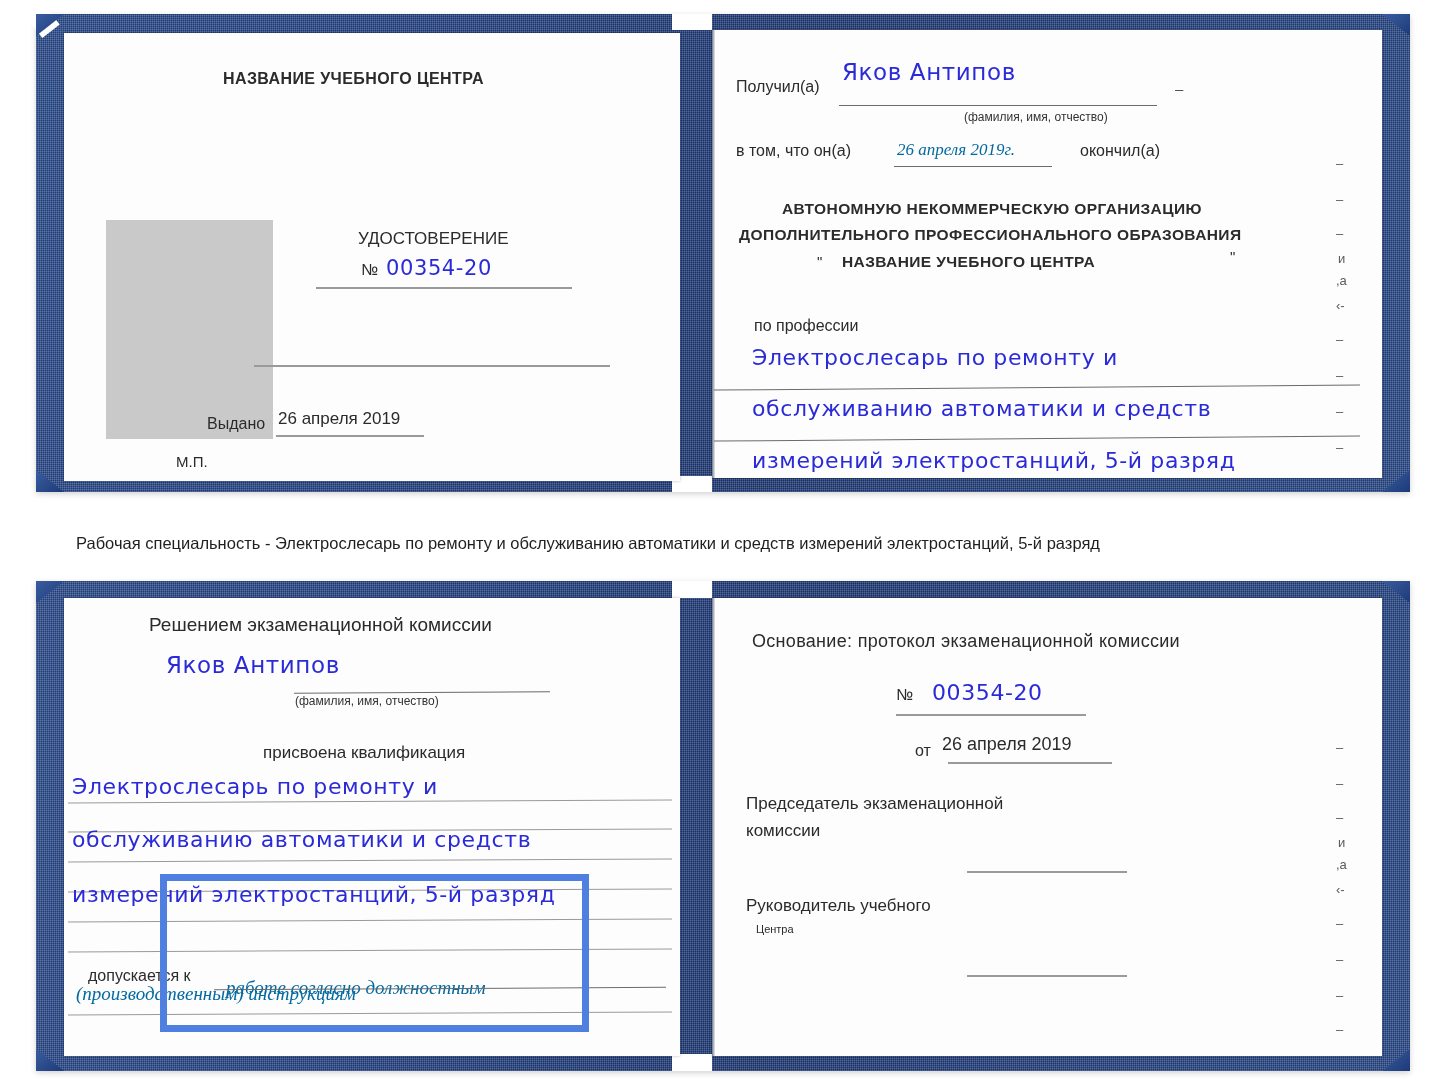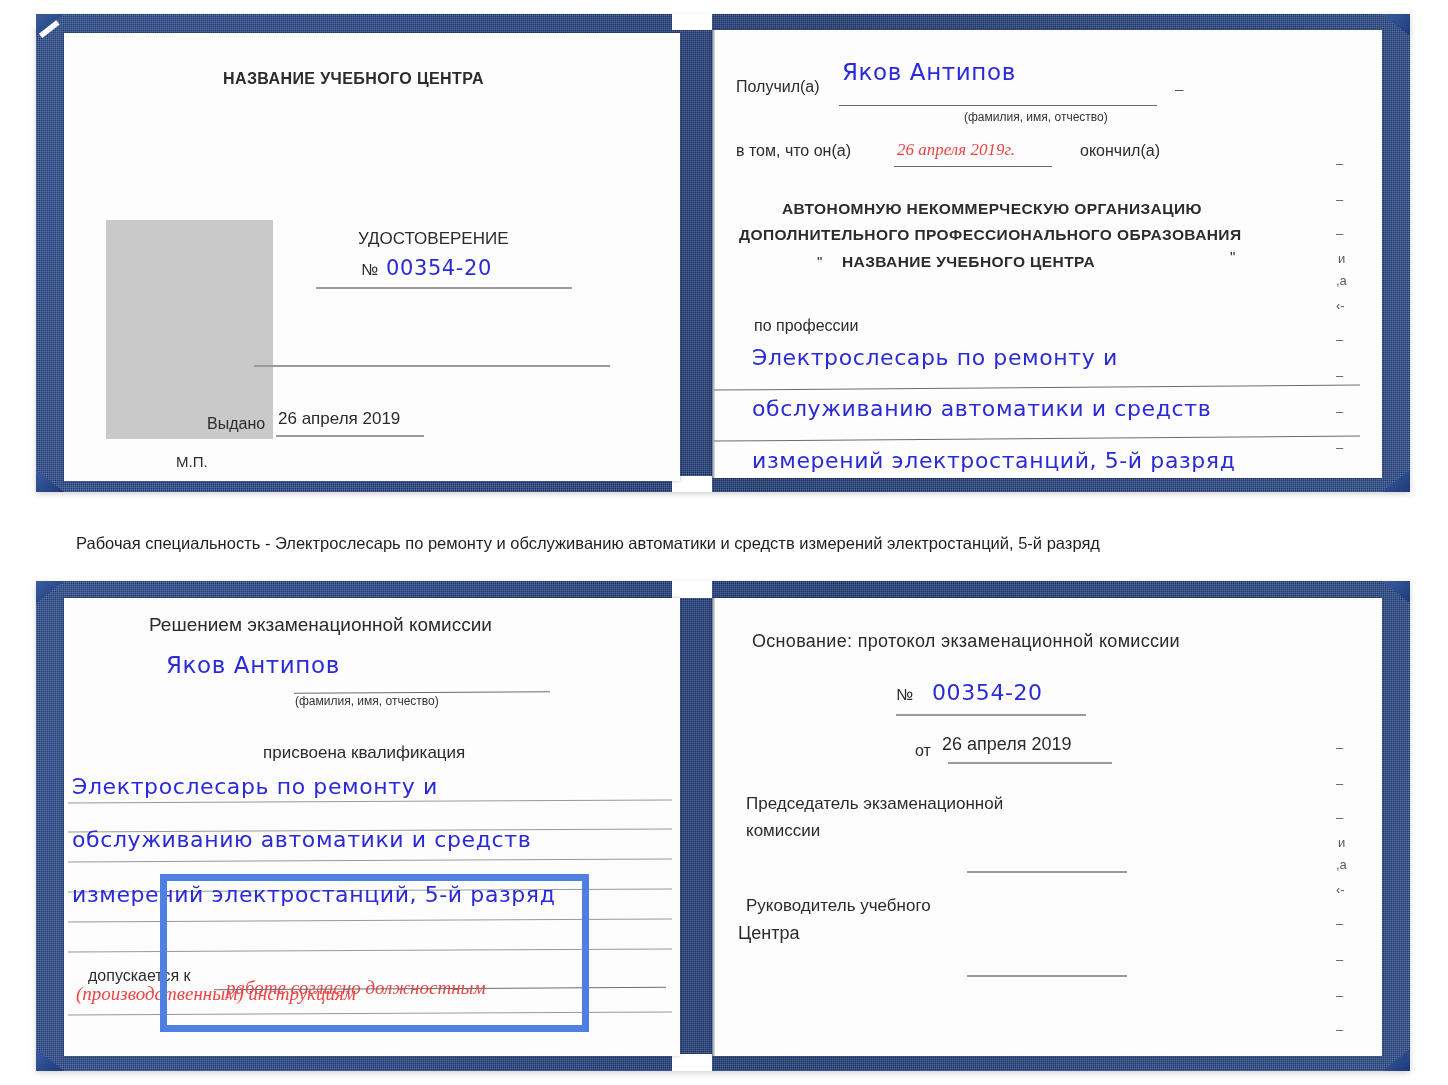--- a/index.html
+++ b/index.html
@@ -49,21 +49,21 @@
   .ttl{font-weight:bold;letter-spacing:.4px;}
   .hand{
     font-family:"DejaVu Sans", sans-serif;
     color:#2a2ad8;
     font-weight:500;
     letter-spacing:.6px;
   }
   .hand-it{
     font-family:"Liberation Serif", serif;
     font-style:italic;
-    color:#ef4444;
+    color:#0369a1;
   }
   .rule{position:absolute;background:#9a9a9a;height:1px;}
   .rule.dark{background:#6b6b6b;}
   .sm{font-size:12px;color:#333;}
 
   
   .photo{position:absolute;background:#c9c9c9;}
 
   
   .ghost{position:absolute;font-size:13px;color:#5a5a5a;}
@@ -212,21 +212,21 @@
 
     <div class="txt" style="left:203px;top:144px;font-size:16px;">от</div>
     <div class="txt" style="left:230px;top:136px;font-size:18px;">26 апреля 2019</div>
     <div class="rule" style="left:236px;top:164px;width:164px;height:2px;"></div>
 
     <div class="txt" style="left:34px;top:196px;font-size:17px;">Председатель экзаменационной</div>
     <div class="txt" style="left:34px;top:223px;font-size:17px;">комиссии</div>
     <div class="rule" style="left:255px;top:273px;width:160px;height:2px;"></div>
 
     <div class="txt" style="left:34px;top:298px;font-size:17px;">Руководитель учебного</div>
-    <div class="txt" style="left:26px;top:325px;font-size:18px;text-align:center;">Центра</div>
+    <div class="txt" style="left:44px;top:325px;font-size:11px;text-align:center;">Центра</div>
     <div class="rule" style="left:255px;top:377px;width:160px;height:2px;"></div>
 
     <div class="ghost" style="left:624px;top:142px;">–</div>
     <div class="ghost" style="left:624px;top:178px;">–</div>
     <div class="ghost" style="left:624px;top:212px;">–</div>
     <div class="ghost" style="left:626px;top:237px;">и</div>
     <div class="ghost" style="left:624px;top:259px;">,а</div>
     <div class="ghost" style="left:624px;top:284px;">‹-</div>
     <div class="ghost" style="left:624px;top:318px;">–</div>
     <div class="ghost" style="left:624px;top:354px;">–</div>

